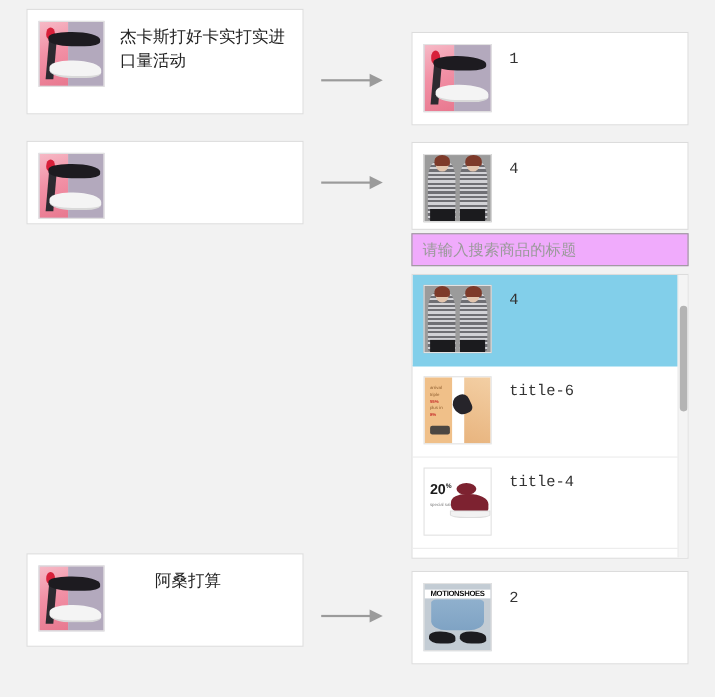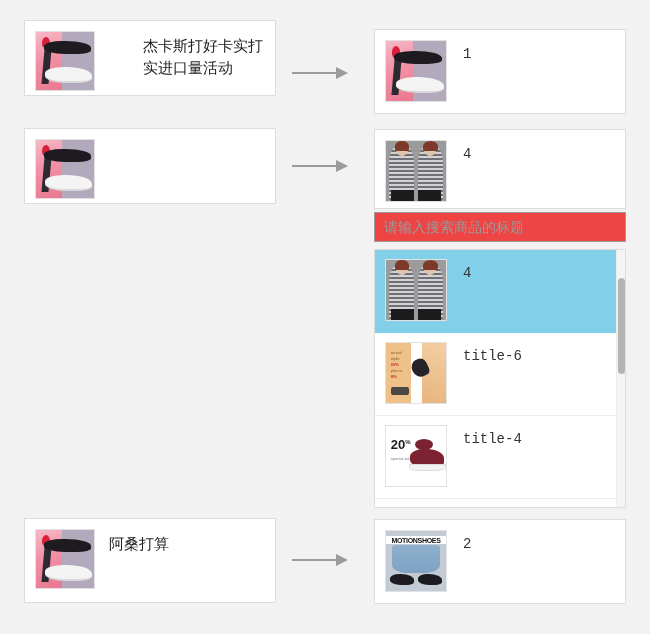--- a/index.html
+++ b/index.html
@@ -218,21 +218,21 @@
   }
 
   
   .search-box {
     position: absolute;
     left: 374px;
     top: 212px;
     width: 252px;
     height: 30px;
     box-sizing: border-box;
-    background: #ef4444;
+    background: #f0abfc;
     border: 1px solid #9a9a9a;
     padding: 0 9px;
     font-size: 14px;
     color: #333;
     font-family: "Liberation Sans", sans-serif;
     outline: none;
   }
   .search-box::placeholder { color: #9a9a9a; }
 
   
@@ -282,21 +282,21 @@
     position: absolute;
     left: 1px; top: 28px;
     width: 7px; height: 96px;
     background: #b4b4b4;
     border-radius: 4px;
   }
 </style>
 </head>
 <body>
 
-<div class="card left-card" style="top:20px;height:76px;gap:34px;">
+<div class="card left-card" style="top:8px;height:96px;">
   <div class="thumb-wrap">
     <div class="thumb thumb-shoes">
       <div class="half-l"></div>
         <div class="half-r"></div>
       <div class="sh1"></div>
         <div class="sh2"></div>
     </div>
   </div>
   <div class="card-title">杰卡斯打好卡实打实进口量活动</div>
 </div>
@@ -305,21 +305,21 @@
   <div class="thumb-wrap">
     <div class="thumb thumb-shoes">
       <div class="half-l"></div>
         <div class="half-r"></div>
       <div class="sh1"></div>
         <div class="sh2"></div>
     </div>
   </div>
 </div>
 
-<div class="card left-card" style="top:518px;height:85px;">
+<div class="card left-card" style="top:503px;height:85px;gap:32px;">
   <div class="thumb-wrap">
     <div class="thumb thumb-shoes">
       <div class="half-l"></div>
         <div class="half-r"></div>
       <div class="sh1"></div>
         <div class="sh2"></div>
     </div>
   </div>
   <div class="card-title">阿桑打算</div>
 </div>

